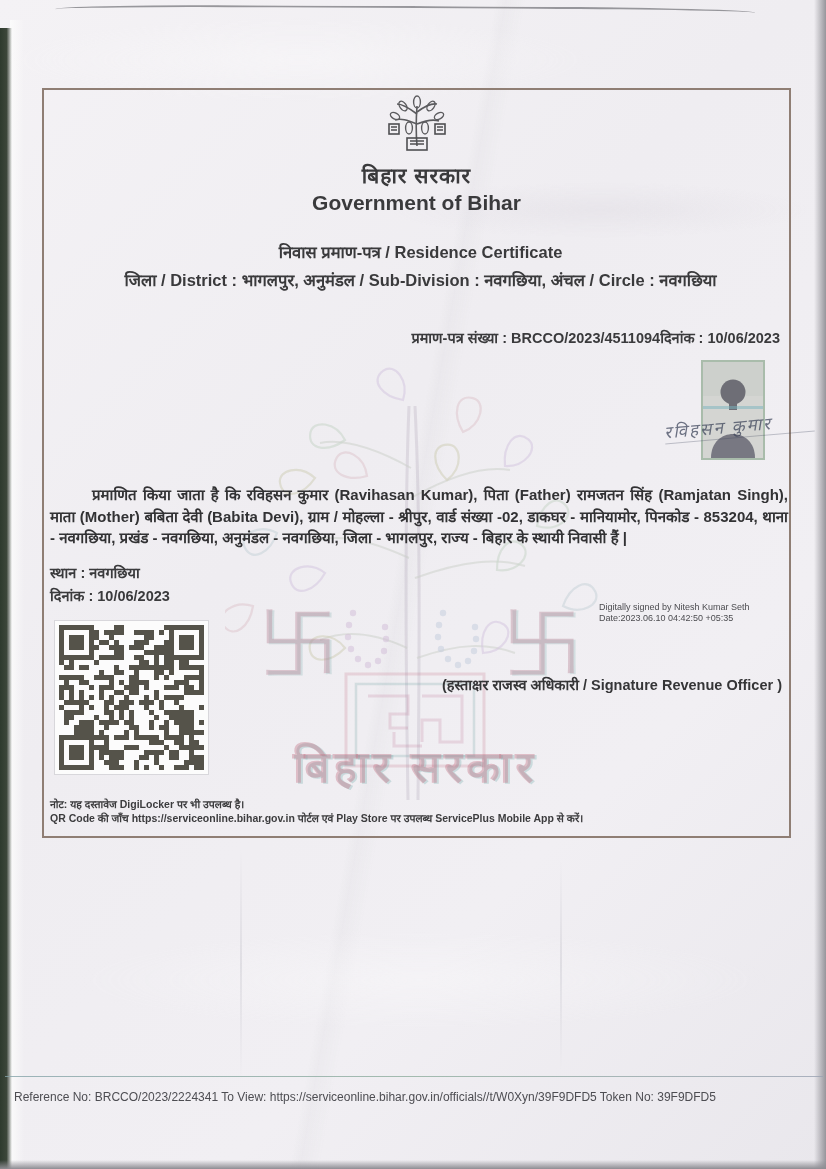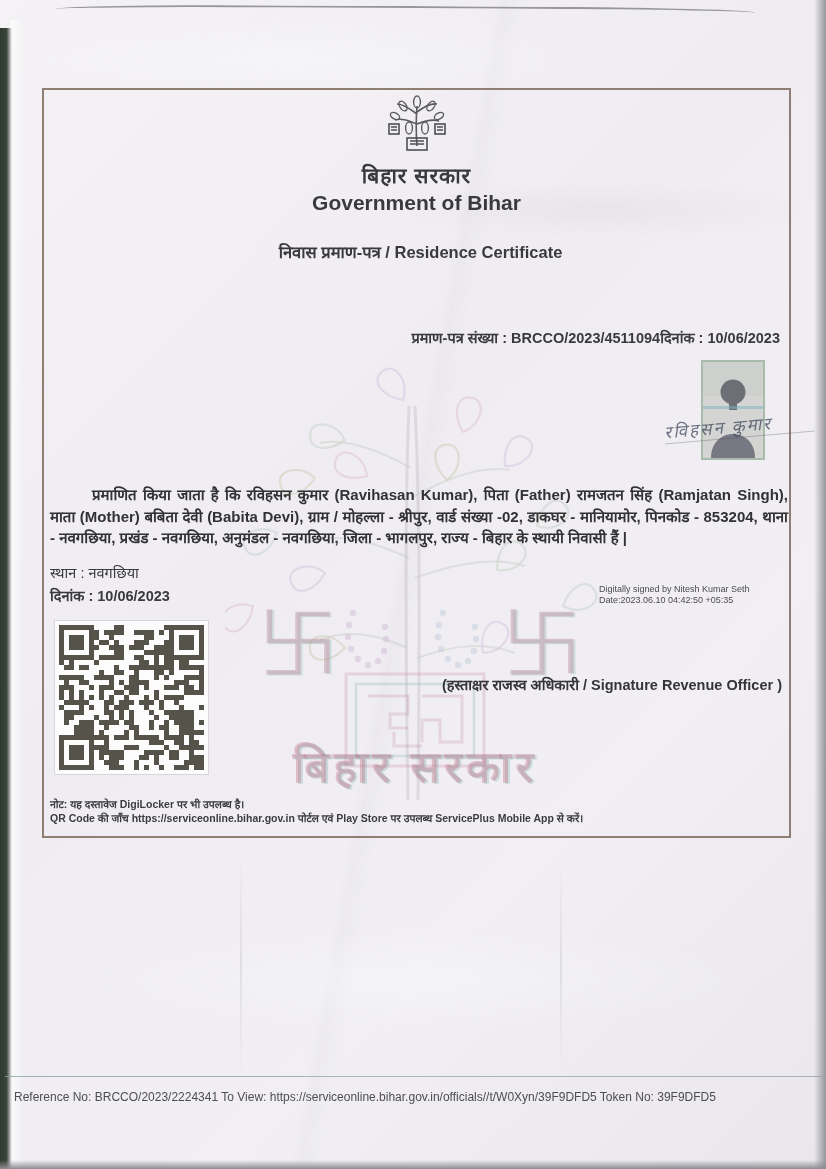--- a/index.html
+++ b/index.html
@@ -66,24 +66,24 @@
   .wm-seal { position:absolute; left:344px; top:672px; width:142px; height:96px; opacity:.5; }
   .wm-text { position:absolute; left:240px; top:735px; width:350px; text-align:center;
     font-size:44px; font-weight:bold; letter-spacing:4px;
     color:rgba(192,110,128,.38); text-shadow:2px 1px 0 rgba(100,165,165,.28); }
 
   
   .body-para { position:absolute; left:50px; top:484px; width:738px;
     font-size:15px; font-weight:600; line-height:21.5px; color:#323234;
     text-align:justify; text-indent:42px; }
 
-  .place-line { position:absolute; left:50px; top:562px; font-size:14.5px; font-weight:normal; color:#3a3a3c; }
+  .place-line { position:absolute; left:50px; top:562px; font-size:14.5px; font-weight:bold; color:#3a3a3c; }
   .issue-date-line { position:absolute; left:50px; top:585px; font-size:14.5px; font-weight:bold; color:#3a3a3c; }
 
-  .digital-sig { position:absolute; left:599px; top:584px; font-size:9px; line-height:11px; color:#4c4c50; }
+  .digital-sig { position:absolute; left:599px; top:602px; font-size:9px; line-height:11px; color:#4c4c50; }
   .officer-line { position:absolute; right:44px; top:674px; font-size:14.5px; font-weight:bold; color:#353537; }
 
   
   .qr-wrap { position:absolute; left:55px; top:621px; background:#fcfcfc; padding:4px;
     box-shadow:0 0 0 1px rgba(200,200,205,.6); }
   .qr-grid { display:grid; grid-template-columns:repeat(29,5px); grid-auto-rows:5px; }
   .qr-grid i { display:block; }
   .qr-grid i.on { background:#55534a; }
 
   .foot-notes { position:absolute; left:50px; top:797px; width:720px;
@@ -190,20 +190,21 @@
         <rect x="32" y="44" width="20" height="12"></rect>
         <path d="M35,47 h14 M35,50 h14"></path>
       </g>
     </svg>
     <div class="h-hindi">बिहार सरकार</div>
     <div class="h-english">Government of Bihar</div>
   </div>
 
   <div class="title-block">
     <div class="t-main">निवास प्रमाण-पत्र / Residence Certificate</div>
+    <div class="t-district">जिला / District : भागलपुर, अनुमंडल / Sub-Division : नवगछिया, अंचल / Circle : नवगछिया</div>
   </div>
 
   <div class="meta-row">
     <span>प्रमाण-पत्र संख्या : BRCCO/2023/4511094</span>
     <span>दिनांक : 10/06/2023</span>
   </div>
 
   <div class="photo">
     <svg viewBox="0 0 60 96">
       <rect width="60" height="96" fill="#d4d5d2"></rect>

